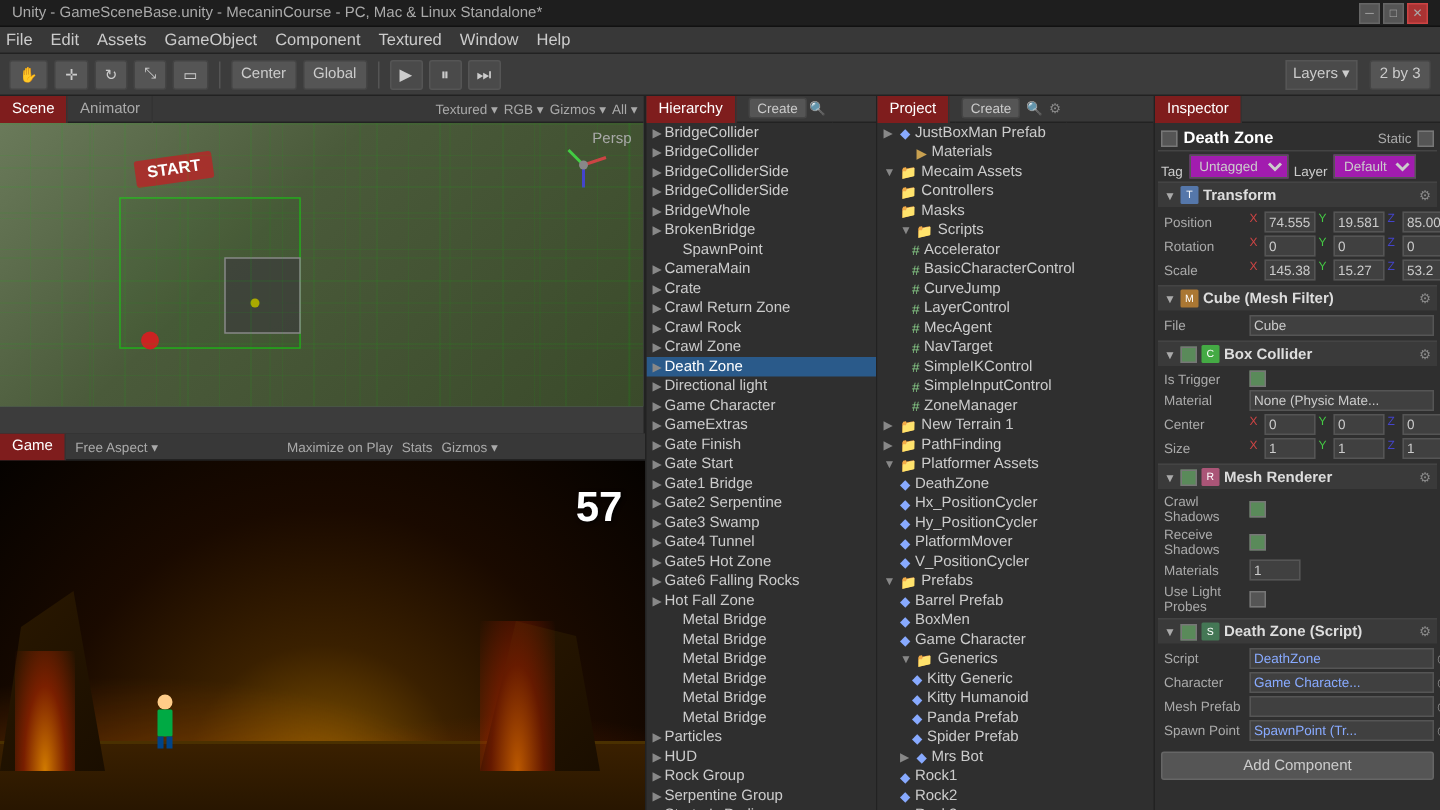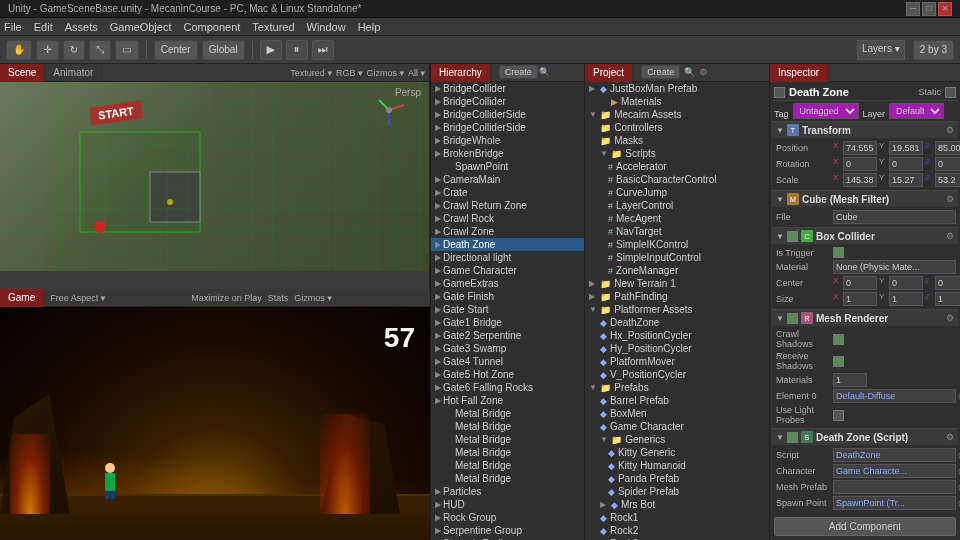--- a/index.html
+++ b/index.html
@@ -467,25 +467,20 @@
         </div>
         <div class="prop-row">
           <span class="prop-label">Receive Shadows</span>
           <div class="insp-check checked"></div>
         </div>
         <div class="prop-row">
           <span class="prop-label">Materials</span>
           <input class="prop-field" value="1" style="">
         </div>
         <div class="prop-row">
-          <span class="prop-label">Element 0</span>
-          <input class="ref-field" value="Default-Diffuse" style="">
-          <span style="font-size:9px;color:#888;cursor:pointer;">◎</span>
-        </div>
-        <div class="prop-row">
           <span class="prop-label">Use Light Probes</span>
           <div class="insp-check"></div>
         </div>
       </div>
 
       <div class="component-header">
         <span class="comp-toggle">▼</span>
         <div class="insp-checkbox" style="background:#5a8a5a;"></div>
         <div class="comp-icon" style="background:#447755;">S</div>
         <span class="comp-title">Death Zone (Script)</span>

